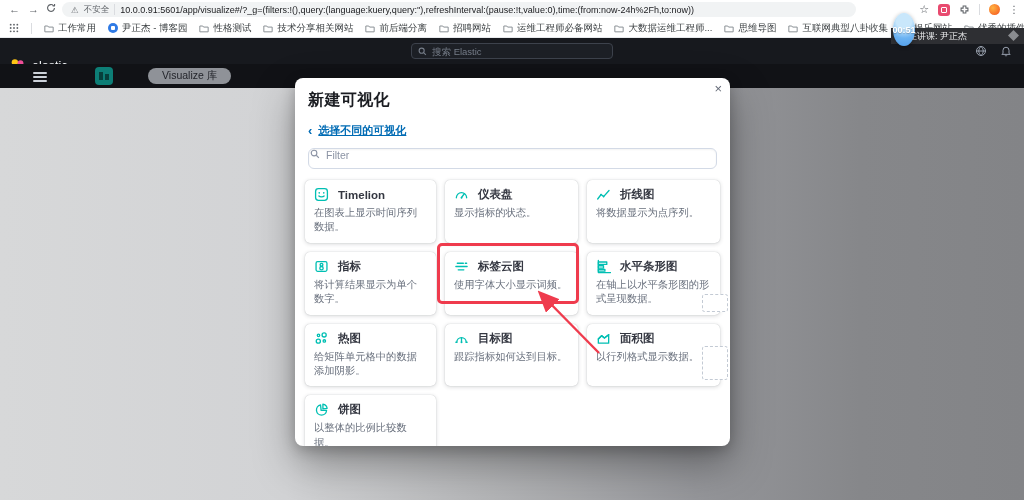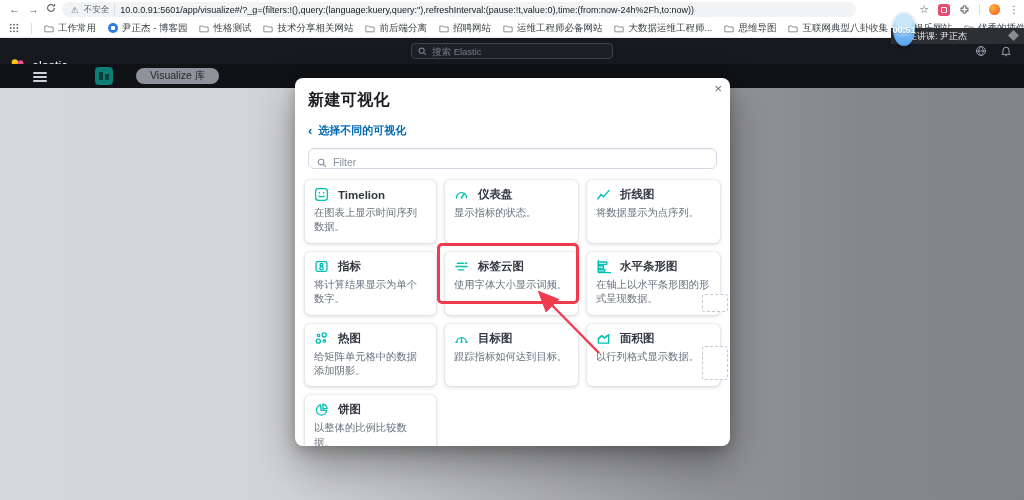--- a/index.html
+++ b/index.html
@@ -38,38 +38,38 @@
   .kb-search input { flex:1; background:transparent; border:none; outline:none; font-size:9.5px; color:#aeb4bf; font-family:Liberation Sans, sans-serif; }
   .kb-search input::placeholder { color:#767d89; }
   .kb-header-icons { position:absolute; right:12px; top:0; height:26px; display:flex; align-items:center; gap:13px; color:#9aa2b0; }
 
   .kb-subheader { position:absolute; top:64px; left:0; right:0; height:24px; background:#111216; }
   .hamburger { position:absolute; left:33px; top:8px; width:14px; cursor:pointer; }
   .hamburger div { height:1.6px; background:#ccd1d9; margin-bottom:2.6px; border-radius:1px; }
   .app-tile { position:absolute; left:95px; top:3px; width:18px; height:18px; border-radius:4px; background:#0d7e76; cursor:pointer; }
   .app-tile::after { content:""; position:absolute; left:4px; top:5px; width:10px; height:8px;
                      background:linear-gradient(#073f3b 0 0) 0 0/4px 8px no-repeat, linear-gradient(#073f3b 0 0) 6px 2px/4px 6px no-repeat; }
-  .crumb-pill { position:absolute; left:136px; top:4px; height:16px; border-radius:9px; background:#8f9298; color:#23252b;
+  .crumb-pill { position:absolute; left:148px; top:4px; height:16px; border-radius:9px; background:#8f9298; color:#23252b;
                 font-size:10.5px; display:flex; align-items:center; padding:0 14px; cursor:pointer; }
 
   
   .backdrop { position:absolute; top:88px; left:0; right:0; bottom:0;
               background:linear-gradient(90deg,#d7d8d9 0%,#d2d3d5 28%,#b4b5b7 48%,#95969a 68%,#86878a 84%,#838487 100%); }
 
   
   .modal { position:absolute; left:295px; top:78px; width:435px; height:368px; background:#fff; border-radius:8px; z-index:40;
            box-shadow:0 18px 42px rgba(0,0,0,.34), 0 4px 14px rgba(0,0,0,.22); overflow:hidden; }
   .modal-close { position:absolute; top:3px; right:8px; font-size:13px; color:#646a77; cursor:pointer; }
   .modal-title { margin:12px 13px 0; font-size:16px; font-weight:bold; color:#1a1c21; letter-spacing:.4px; }
   .back-link { margin:12px 13px 0; display:flex; align-items:center; gap:6px; color:#006BB4; font-size:11px; font-weight:bold;
                cursor:pointer; width:max-content; }
   .back-link .chev { font-size:13px; line-height:11px; }
-  .back-link .lbl { }
+  .back-link .lbl { text-decoration:underline; }
   .filter-box { margin:10px 13px 0; height:21px; border:1px solid #d3dae6; border-radius:6px; background:#fff;
-                display:flex; align-items:flex-end; gap:6px; padding:0 8px; box-shadow:inset 0 1px 2px rgba(0,0,0,.05); }
+                display:flex; align-items:flex-start; gap:6px; padding:0 1px; box-shadow:inset 0 1px 2px rgba(0,0,0,.05); }
   .filter-box input { flex:1; border:none; outline:none; font-size:10.5px; color:#343741; font-family:inherit; background:transparent; }
   .filter-box input::placeholder { color:#8b93a4; }
   .card-grid { margin:11px 10px 0; display:grid; grid-template-columns:131px 133px 133px; column-gap:9px; row-gap:9px; }
   .viz-card { background:#fff; border-radius:5px; padding:7px 9px 8px; cursor:pointer;
               box-shadow:0 1px 4px rgba(31,38,46,.18), 0 0 1px rgba(31,38,46,.28); }
   .card-head { display:flex; align-items:center; gap:9px; }
   .card-head svg { width:15px; height:15px; color:var(--teal,#00BFB3); flex:none; }
   .card-title { font-size:11.5px; font-weight:bold; color:#343741; }
   .card-desc { margin-top:4px; font-size:10.3px; color:#69707d; line-height:1.4; }
   .sliver { position:absolute; border:1.5px dashed #c3cad4; background:#fff; border-radius:3px; width:26px; }

